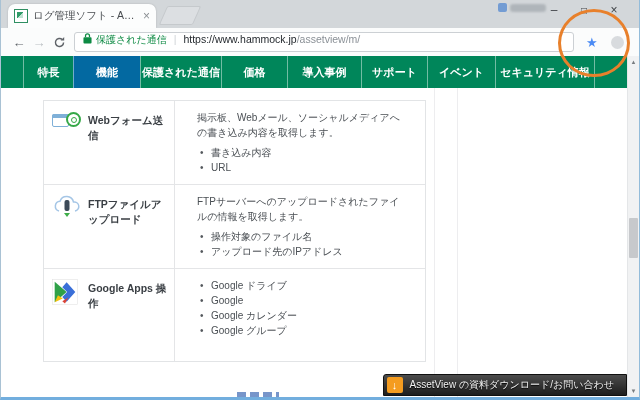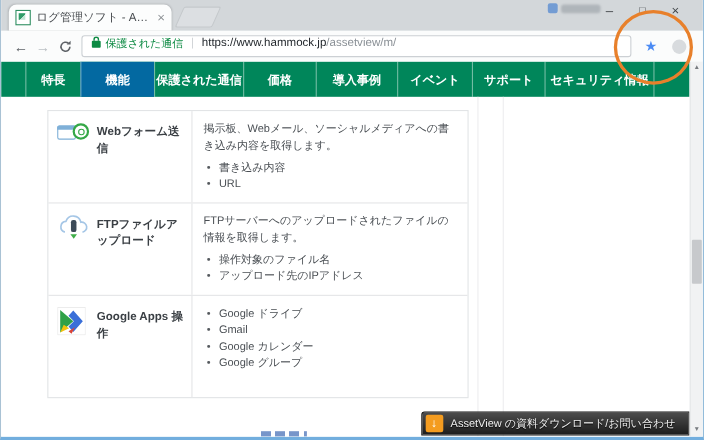--- a/index.html
+++ b/index.html
@@ -69,21 +69,21 @@
   .vline.v1{left:433px;} .vline.v2{left:456px;}
   
   .ftable{position:absolute;left:42px;top:44px;width:383px;
     border:1px solid #e2e4e6;box-sizing:border-box;background:#fff;}
   .frow{display:grid;grid-template-columns:130px 1fr;border-bottom:1px solid #e4e5e7;}
   .frow:last-child{border-bottom:none;}
   .r1{min-height:76px}.r2{min-height:78px}.r3{min-height:92px}
   .fcol1{display:flex;align-items:flex-start;padding:10px 6px 8px 8px;gap:6px;box-sizing:border-box;}
   .ficon{width:30px;height:24px;flex:none;position:relative;}
   .ftitle{font-weight:bold;font-size:10.5px;color:#3a3f44;line-height:1.4;padding-top:2px;}
-  .fcol2{padding:9px 10px;border-left:1px solid #e4e5e7;font-size:10px;color:#4a4f54;
+  .fcol2{padding:9px 22px;border-left:1px solid #e4e5e7;font-size:10px;color:#4a4f54;
     line-height:1.5;box-sizing:border-box;}
   .fdesc{margin:0 0 5px 0;}
   .fbullet{position:relative;padding-left:14px;}
   .fbullet::before{content:"•";position:absolute;left:3px;color:#55595e;}
   
   .wf-win{position:absolute;left:0;top:3px;width:17px;height:13px;
     border:1.5px solid #7fb0d8;border-radius:2px;box-sizing:border-box;}
   .wf-win::before{content:"";position:absolute;left:-1.5px;top:-1.5px;right:-1.5px;height:4px;
     background:#7fb0d8;border-radius:2px 2px 0 0;}
   .wf-circle{position:absolute;right:1px;top:1px;width:15px;height:15px;border-radius:50%;
@@ -157,22 +157,22 @@
   <div class="body">
     <div class="page">
 
       <div class="nav">
         <div class="spacer"></div>
         <div class="item w1">特長</div>
         <div class="item w2 active">機能</div>
         <div class="item w3">保護された通信</div>
         <div class="item w4">価格</div>
         <div class="item w5">導入事例</div>
+        <div class="item w7">サポート</div>
         <div class="item w6">イベント</div>
-        <div class="item w7">サポート</div>
         <div class="item w8">セキュリティ情報</div>
         <div class="filler"></div>
       </div>
 
       <div class="vline v1"></div>
       <div class="vline v2"></div>
 
       <div class="ftable">
 
         <div class="frow r1">
@@ -216,21 +216,21 @@
                 <polygon points="5,5 27,24 5,43" fill="#2fa148"></polygon>
                 <polygon points="27,6 43,24 27,42 19,33 28,24 19,15" fill="#3a6fd8"></polygon>
                 <polygon points="5,43 20,36 11,30" fill="#f4c20d"></polygon>
                 <polygon points="19,41 30,34 24,45" fill="#db4437"></polygon>
               </svg>
             </span>
             <span class="ftitle">Google Apps 操作</span>
           </div>
           <div class="fcol2">
             <div class="fbullet">Google ドライブ</div>
-            <div class="fbullet">Gmail</div>
+            <div class="fbullet">Google</div>
             <div class="fbullet">Google カレンダー</div>
             <div class="fbullet">Google グループ</div>
           </div>
         </div>
 
       </div>
 
       <div class="partial-link"></div>
 
       <div class="banner">

